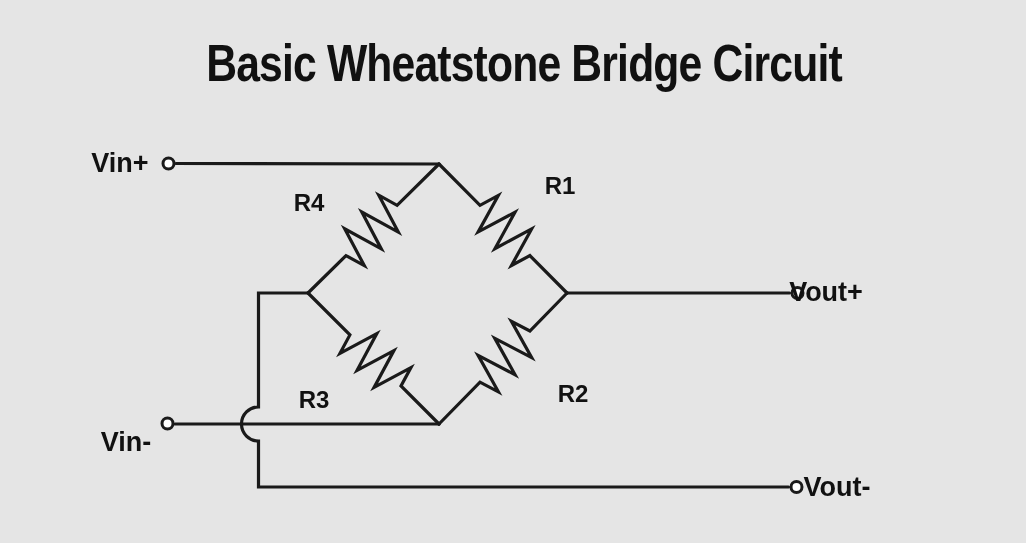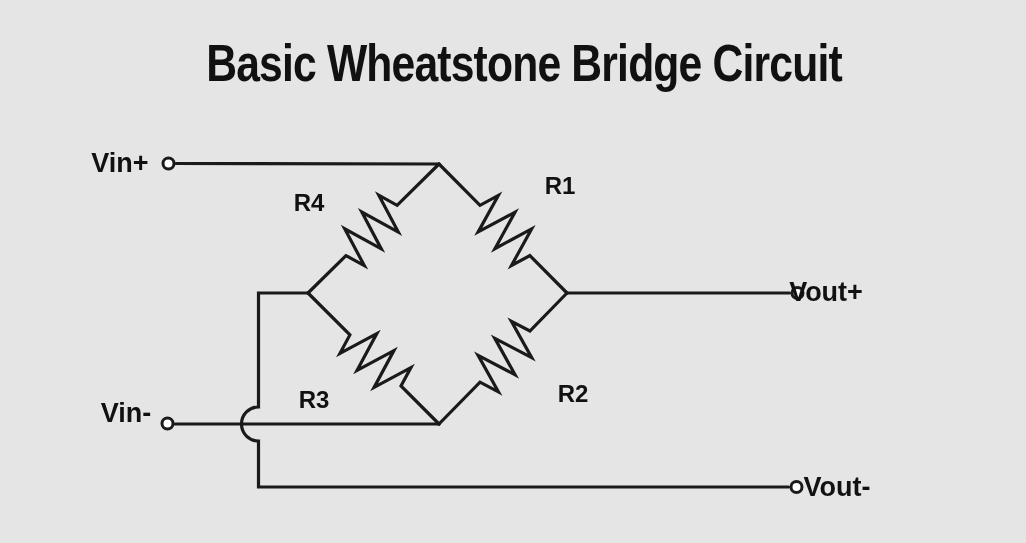--- a/index.html
+++ b/index.html
@@ -54,21 +54,21 @@
       <path d="M 439.0 164.0 L 480.0 205.3 L 498.3 195.4 L 478.2 231.9 L 515.0 212.2 L 494.9 248.7 L 531.6 228.9 L 511.5 265.5 L 529.9 255.6 L 567.0 293.0" fill="none" stroke="#1a1a1a" stroke-width="3.2" stroke-linejoin="miter" stroke-miterlimit="8" stroke-linecap="round"></path>
       <path d="M 308.0 293.0 L 349.9 334.9 L 340.0 353.3 L 376.8 333.6 L 357.1 370.3 L 393.9 350.6 L 374.1 387.4 L 410.9 367.6 L 401.0 386.0 L 439.0 424.0" fill="none" stroke="#1a1a1a" stroke-width="3.2" stroke-linejoin="miter" stroke-miterlimit="8" stroke-linecap="round"></path>
       <path d="M 439.0 424.0 L 480.0 382.1 L 498.4 391.8 L 478.1 355.3 L 515.1 374.8 L 494.8 338.3 L 531.7 357.7 L 511.4 321.3 L 529.9 331.0 L 567.0 293.0" fill="none" stroke="#1a1a1a" stroke-width="3.2" stroke-linejoin="miter" stroke-miterlimit="8" stroke-linecap="round"></path>
       <circle cx="168.5" cy="163.5" r="5.5" fill="#ffffff" stroke="#1a1a1a" stroke-width="3"></circle>
       <circle cx="167.5" cy="423.5" r="5.5" fill="#ffffff" stroke="#1a1a1a" stroke-width="3"></circle>
       <circle cx="797.5" cy="293" r="5.5" fill="#ffffff" stroke="#1a1a1a" stroke-width="3"></circle>
       <circle cx="796.5" cy="487" r="5.5" fill="#ffffff" stroke="#1a1a1a" stroke-width="3"></circle>
     </svg>
 
   <div class="lbl term-lbl" style="left:120px;top:163px">Vin+</div>
-  <div class="lbl term-lbl" style="left:126px;top:413px">Vin-</div>
+  <div class="lbl term-lbl" style="left:126px;top:442px">Vin-</div>
   <div class="lbl term-lbl" style="left:826px;top:292px">Vout+</div>
   <div class="lbl term-lbl" style="left:837px;top:487px">Vout-</div>
 
   <div class="lbl res-lbl" style="left:309px;top:203px">R4</div>
   <div class="lbl res-lbl" style="left:560px;top:186px">R1</div>
   <div class="lbl res-lbl" style="left:314px;top:400px">R3</div>
   <div class="lbl res-lbl" style="left:573px;top:394px">R2</div>
 
 </div>
 

